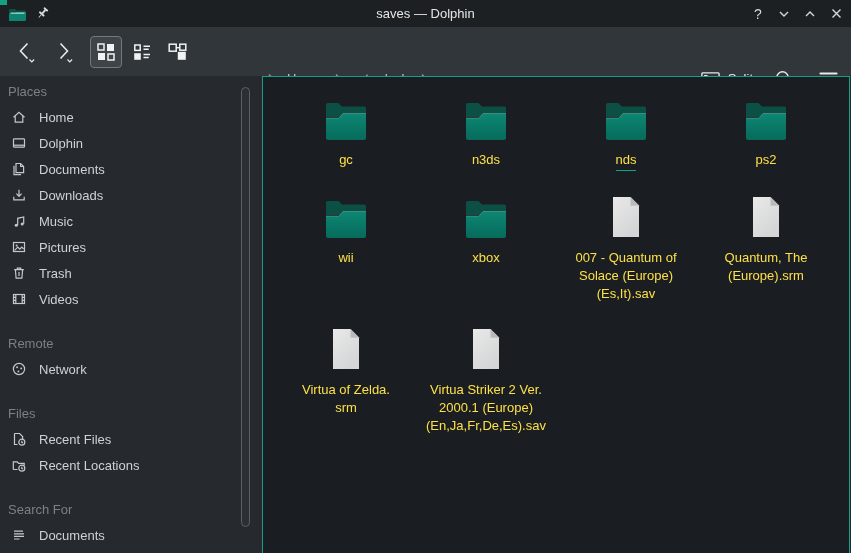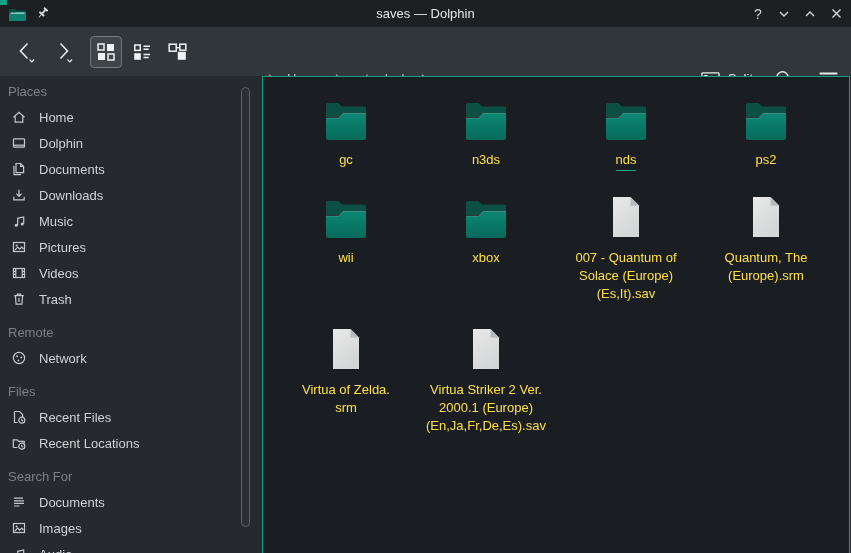--- a/index.html
+++ b/index.html
@@ -35,21 +35,21 @@
   .crumb-sep { display:flex; align-items:center; padding:0 3px; }
   .tb-right { position:absolute; right:8px; top:27px; height:49px; display:flex; align-items:center; gap:14px; }
   .split-btn { display:flex; align-items:center; gap:7px; color:#e8eaec; padding:4px 2px; }
   .icon-btn { display:flex; align-items:center; justify-content:center; width:30px; height:30px; }
 
   
   .app-body { position:absolute; left:0; top:76px; width:100%; bottom:0; }
   .sidebar { position:absolute; left:0; top:0; width:262px; bottom:0;
              background:var(--sidebar-bg,#26292d); padding-top:2px; overflow:hidden; }
   .sb-header { height:26px; display:flex; align-items:center; padding-left:8px;
-               color:#7b8185; margin-top:7px; }
+               color:#7b8185; margin-top:18px; }
   .sb-header:first-child { margin-top:0; }
   .sb-item { height:26px; display:flex; align-items:center; padding-left:10px; gap:12px; color:#ced2d5; }
   .sb-item .sb-ic { width:17px; height:17px; flex:0 0 auto; display:flex; align-items:center; justify-content:center; }
   .sb-scrollbar { position:absolute; left:241px; top:11px; width:9px; height:440px;
                   border:1px solid #5a6065; border-radius:5px; background:rgba(90,96,101,0.12); }
 
   
   .folderview { position:absolute; left:262px; top:0; right:1px; bottom:-2px;
                 background:var(--view-bg,#1a1d21); border:1px solid var(--accent,#14a085);
                 padding:18px 0 0 13px; }
@@ -252,35 +252,35 @@
               <rect x="2.5" y="3.5" width="11" height="9" fill="none"></rect>
               <circle cx="5.6" cy="6.4" r="1" fill="#c4c9cd" stroke="none"></circle>
               <path d="M3.6 11.4 L6.8 8.2 L8.8 10.2 L10.8 8.2 L12.6 10" fill="none"></path>
             </svg>
           </span>
           <span>Pictures</span>
         </div>
         <div class="sb-item">
           <span class="sb-ic">
             <svg width="16" height="16" viewBox="0 0 16 16" stroke="#c4c9cd" stroke-width="1.2" fill="none">
-              <rect x="2.5" y="3.5" width="11" height="9" fill="none"></rect>
-              <path d="M4.8 3.5 V12.5 M11.2 3.5 V12.5 M2.5 6.4 h2.3 M2.5 9.4 h2.3 M11.2 6.4 h2.3 M11.2 9.4 h2.3" fill="none"></path>
-            </svg>
-          </span>
-          <span>Videos</span>
-        </div>
-        <div class="sb-item">
-          <span class="sb-ic">
-            <svg width="16" height="16" viewBox="0 0 16 16" stroke="#c4c9cd" stroke-width="1.2" fill="none">
               <path d="M3.2 4.6 H12.8 M6.3 4.6 V3.2 H9.7 V4.6" fill="none"></path>
               <path d="M4.4 4.6 L5.1 13.2 H10.9 L11.6 4.6" fill="none"></path>
               <path d="M8 7 V11" fill="none"></path>
             </svg>
           </span>
           <span>Trash</span>
+        </div>
+        <div class="sb-item">
+          <span class="sb-ic">
+            <svg width="16" height="16" viewBox="0 0 16 16" stroke="#c4c9cd" stroke-width="1.2" fill="none">
+              <rect x="2.5" y="3.5" width="11" height="9" fill="none"></rect>
+              <path d="M4.8 3.5 V12.5 M11.2 3.5 V12.5 M2.5 6.4 h2.3 M2.5 9.4 h2.3 M11.2 6.4 h2.3 M11.2 9.4 h2.3" fill="none"></path>
+            </svg>
+          </span>
+          <span>Videos</span>
         </div>
         <div class="sb-header">Remote</div>
         <div class="sb-item">
           <span class="sb-ic">
             <svg width="16" height="16" viewBox="0 0 16 16" stroke="#c4c9cd" stroke-width="1.2" fill="none">
               <circle cx="8" cy="8" r="5.6" fill="none"></circle>
               <circle cx="6.1" cy="6.3" r="0.95" fill="#c4c9cd" stroke="none"></circle>
               <circle cx="10.2" cy="7.4" r="0.95" fill="#c4c9cd" stroke="none"></circle>
               <circle cx="7.4" cy="10.4" r="0.95" fill="#c4c9cd" stroke="none"></circle>
             </svg>

